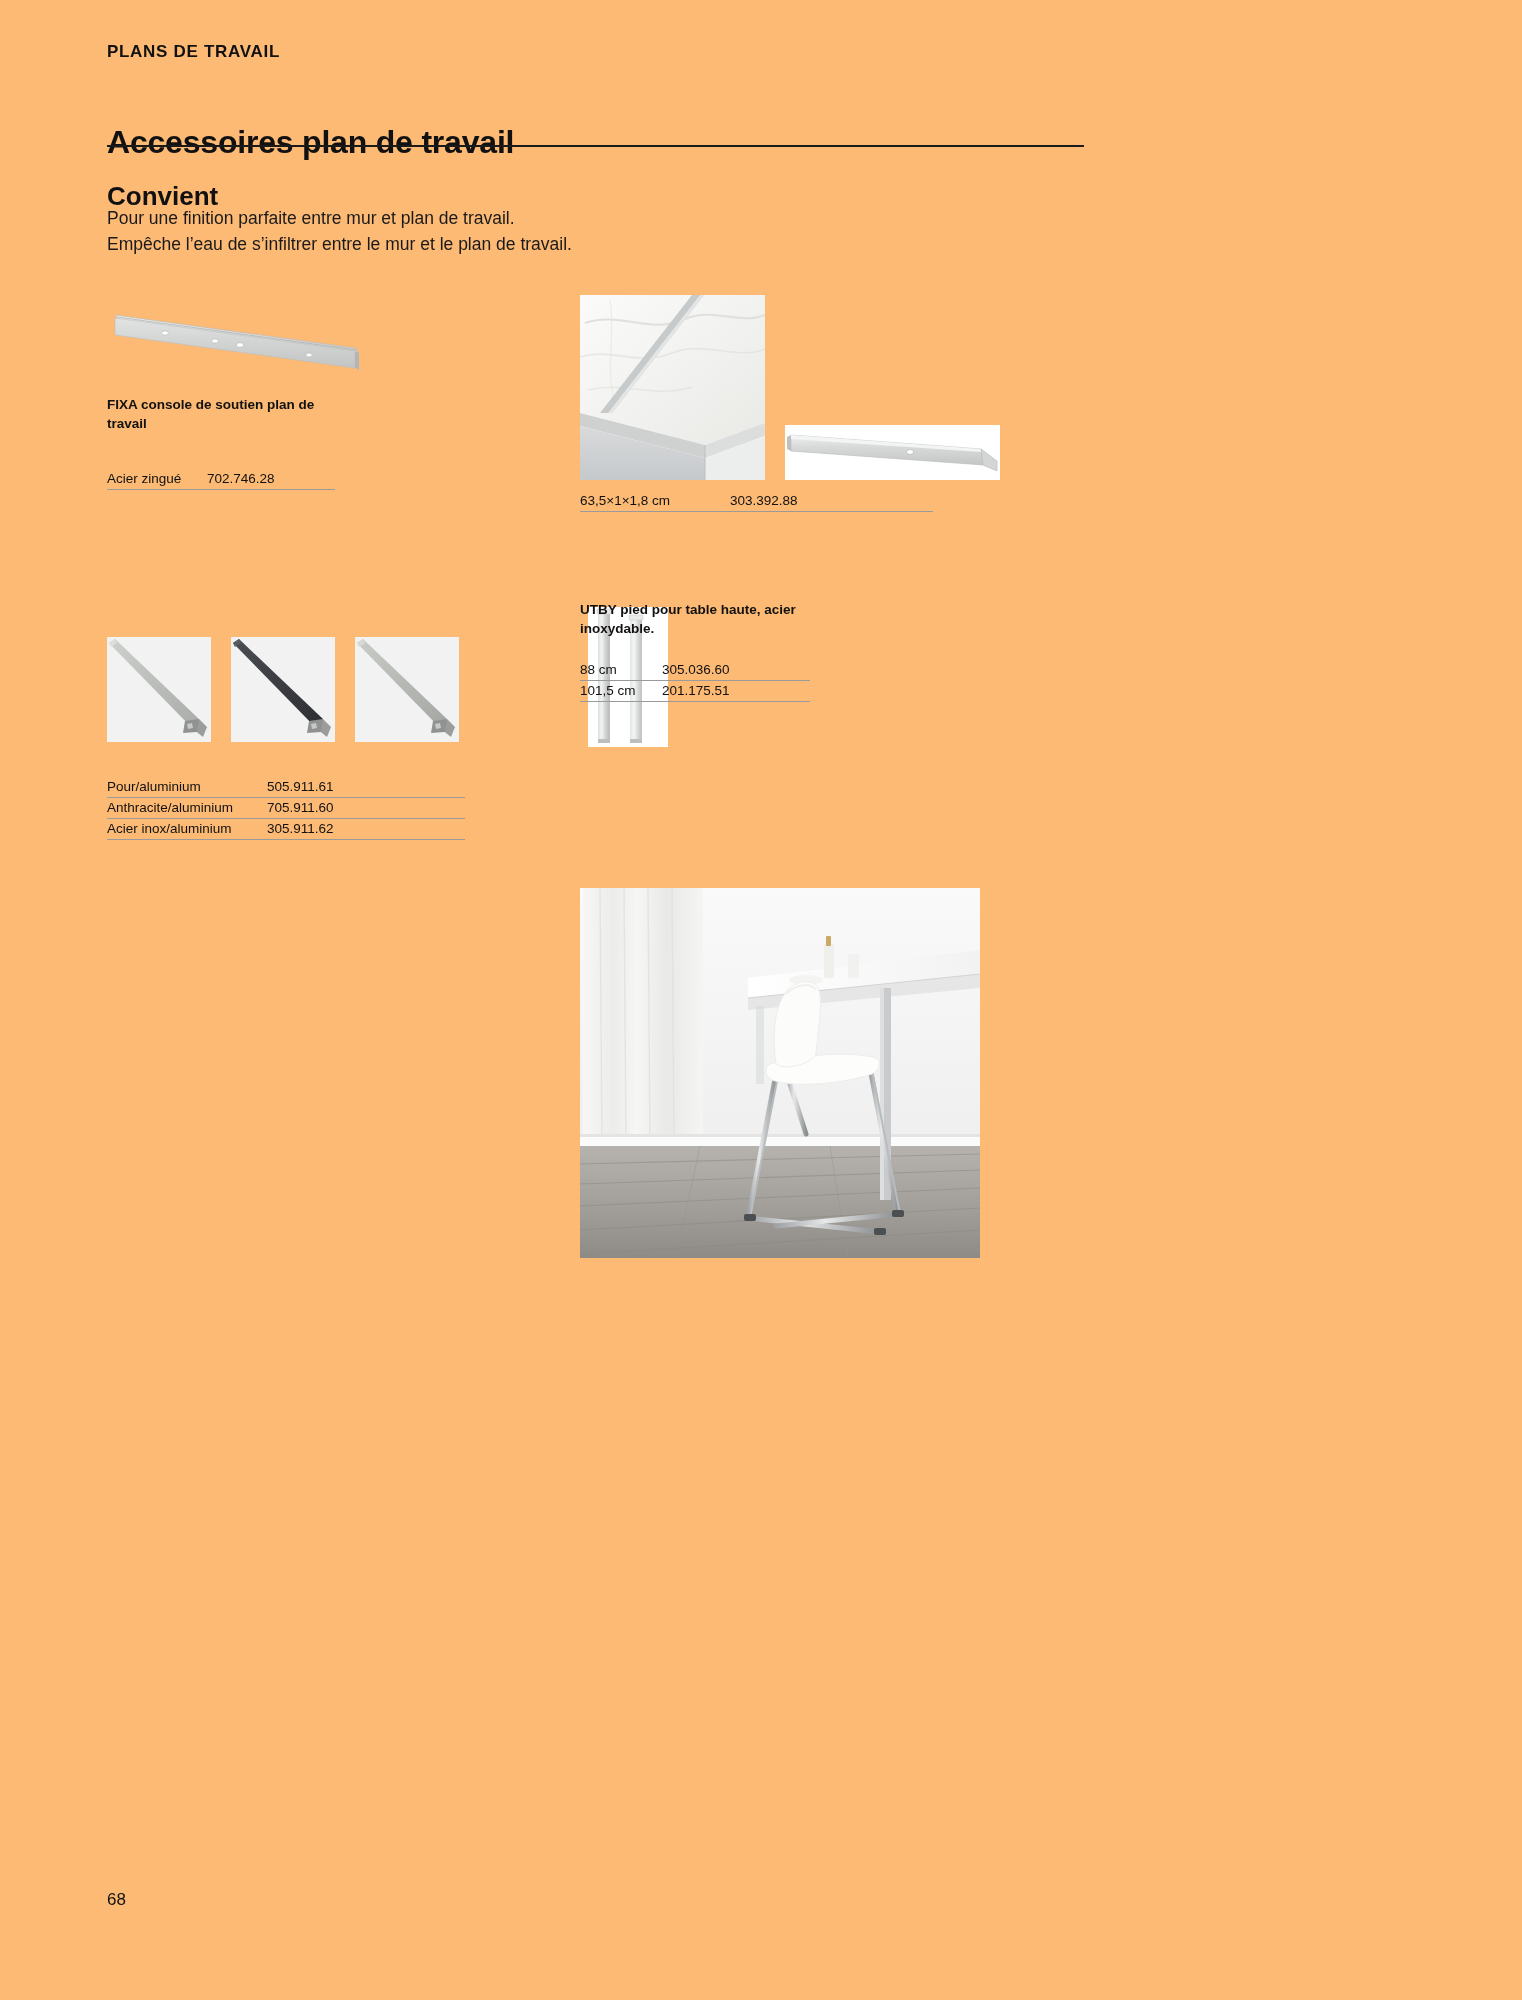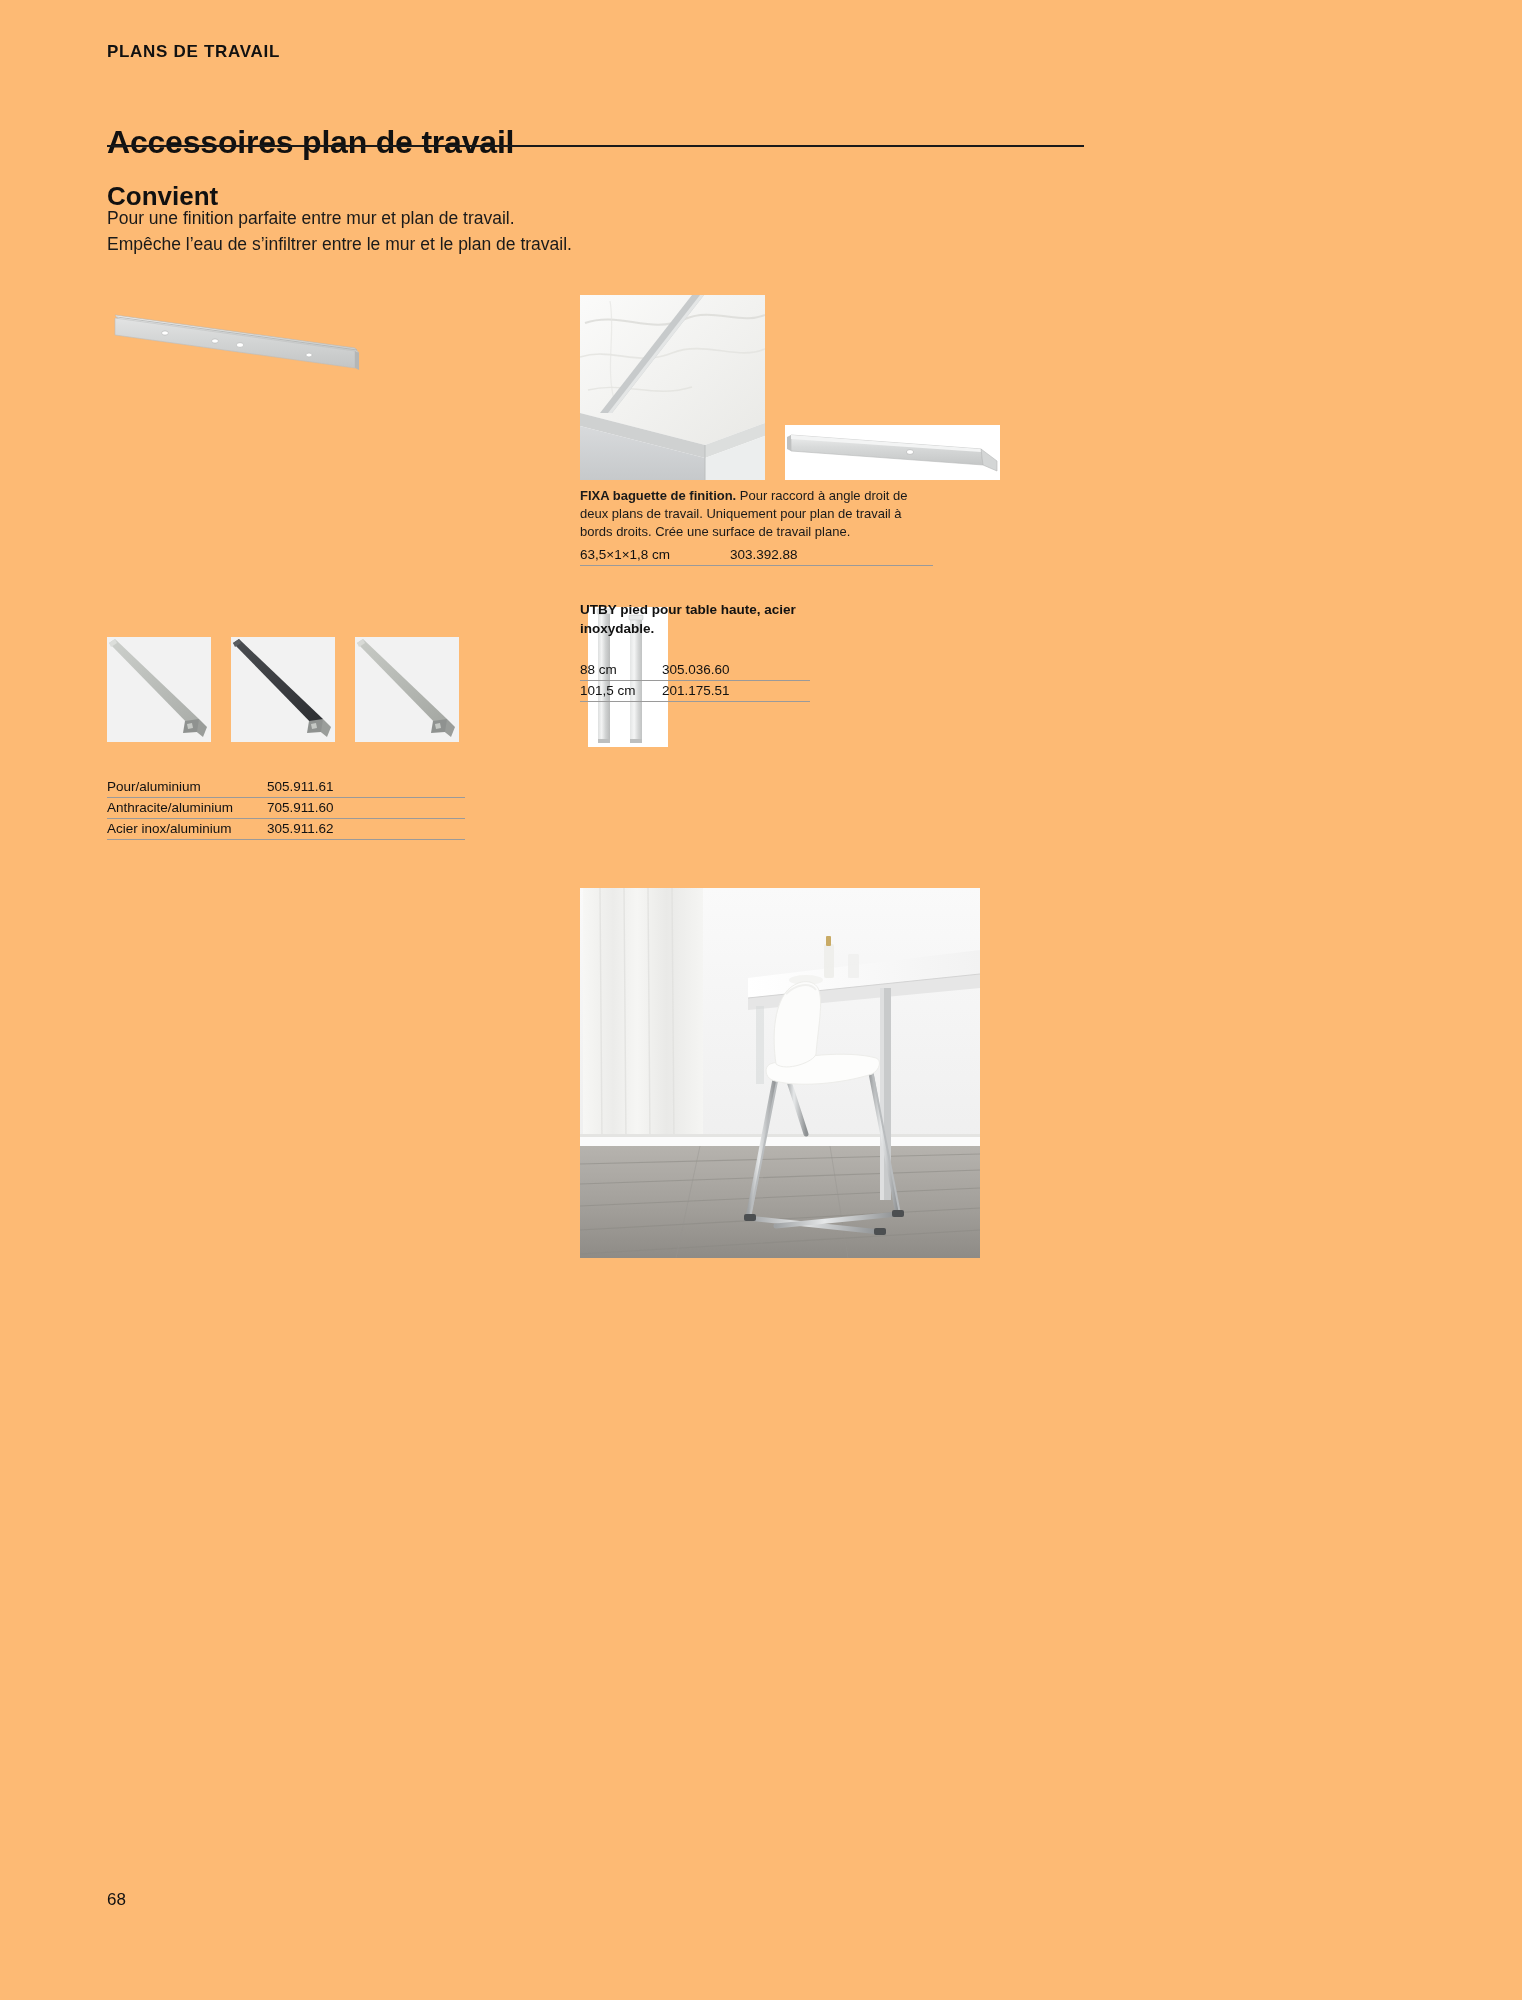--- a/index.html
+++ b/index.html
@@ -206,20 +206,31 @@
 
       <ellipse cx="58" cy="33" rx="3.4" ry="2.1" fill="#ffffff" stroke="#a9abab" stroke-width="0.5"></ellipse>
       <ellipse cx="108" cy="41" rx="3.4" ry="2.1" fill="#ffffff" stroke="#a9abab" stroke-width="0.5"></ellipse>
       <ellipse cx="133" cy="45" rx="3.6" ry="2.3" fill="#ffffff" stroke="#a9abab" stroke-width="0.5"></ellipse>
       <ellipse cx="202" cy="55" rx="3.0" ry="1.9" fill="#ffffff" stroke="#a9abab" stroke-width="0.5"></ellipse>
 
       <line x1="10" y1="17" x2="250" y2="50" stroke="#a8aaaa" stroke-width="0.7"></line>
     </svg>
   </div>
 
+  <div class="block" id="blk-fixa-console">
+    <div class="prod-title" style="width:230px;">FIXA console de soutien plan de travail</div>
+    <table class="arttable art">
+      <tbody>
+        <tr>
+          <td class="lbl">Acier zingué</td>
+          <td class="num">702.746.28</td>
+        </tr>
+      </tbody>
+    </table>
+  </div>
 
   <div class="photo-marble">
     <svg width="185" height="185" viewBox="0 0 185 185" xmlns="http://www.w3.org/2000/svg">
       <defs>
         <linearGradient id="marbleG" x1="0" y1="0" x2="1" y2="1">
           <stop offset="0%" stop-color="#fbfbfa"></stop>
           <stop offset="50%" stop-color="#f2f2f0"></stop>
           <stop offset="100%" stop-color="#e9e9e6"></stop>
         </linearGradient>
         <linearGradient id="cabG" x1="0" y1="0" x2="0" y2="1">
@@ -266,21 +277,20 @@
 
       <polygon points="196,24 212,36 212,46 198,40" fill="#d4d6d6" stroke="#b5b7b7" stroke-width="0.6"></polygon>
 
       <ellipse cx="125" cy="27" rx="3.6" ry="2.4" fill="#ffffff" stroke="#a8aaaa" stroke-width="0.6"></ellipse>
 
       <polygon points="6,10 6,26 2,24 2,12" fill="#bfc1c1"></polygon>
     </svg>
   </div>
 
   <div class="block" id="blk-fixa-baguette">
-    <div class="prod-desc"><b>FIXA baguette de finition.</b><span> Pour raccord à angle droit de deux plans de travail. Uniquement pour plan de travail à bords droits. Crée une surface de travail plane.</span></div>
     <table class="arttable art">
       <tbody>
         <tr>
           <td class="lbl">63,5×1×1,8 cm</td>
           <td class="num">303.392.88</td>
         </tr>
       </tbody>
     </table>
   </div>
 

